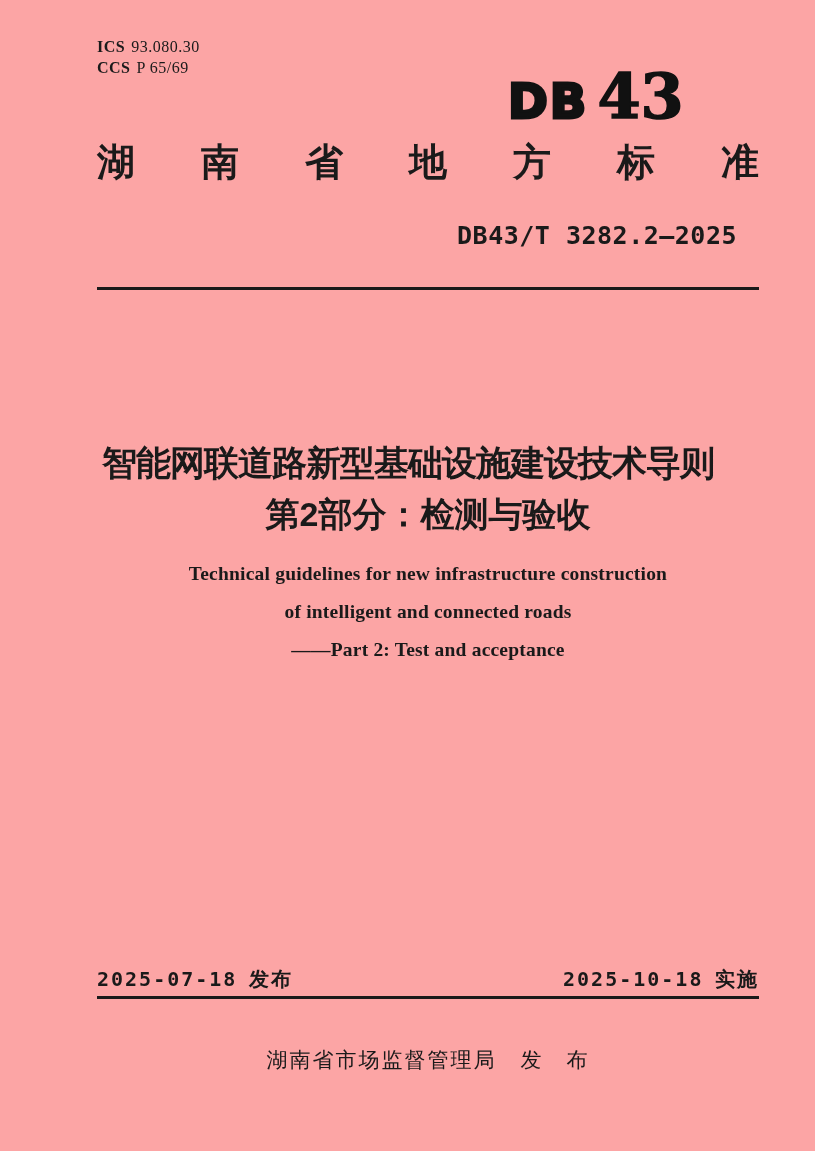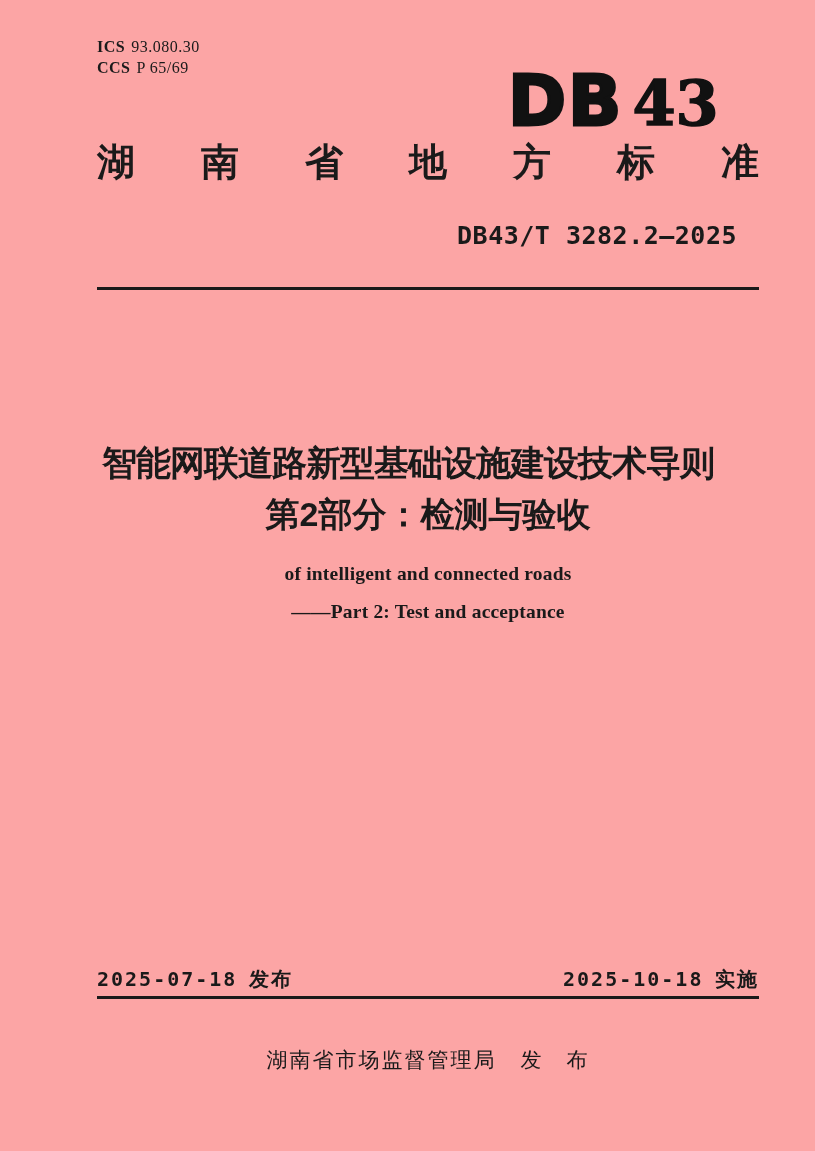--- a/index.html
+++ b/index.html
@@ -23,21 +23,21 @@
   .ics-block .val{font-weight:400;margin-left:6px;letter-spacing:.5px;}
 
   
   .logo{
     position:absolute;left:508px;top:66px;
     display:flex;align-items:baseline;line-height:1;
     color:#111;
   }
   .logo-db{
     font-family:"DejaVu Sans",sans-serif;
-    font-weight:700;font-size:70px;letter-spacing:2px;
+    font-weight:700;font-size:48px;letter-spacing:2px;
     -webkit-text-stroke:3px #111;
   }
   .logo-43{
     font-family:"DejaVu Serif",serif;
     font-weight:700;font-size:62px;margin-left:9px;
     -webkit-text-stroke:1.5px #111;
   }
 
   
   .category{
@@ -121,20 +121,21 @@
   <div class="category">湖南省地方标准</div>
 
   <div class="std-number">DB43/T 3282.2—2025</div>
 
   <div class="rule rule-top"></div>
 
   <div class="title-cn-1">智能网联道路新型基础设施建设技术导则</div>
   <div class="title-cn-2">第2部分：检测与验收</div>
 
   <div class="title-en">
+    <div class="en-line">Technical guidelines for new infrastructure construction</div>
     <div class="en-line">of intelligent and connected roads</div>
     <div class="en-line">——Part 2: Test and acceptance</div>
   </div>
 
   <div class="dates-row">
     <div>
       <span class="date-num">2025-07-18</span>
       <span class="date-lbl">发布</span>
     </div>
     <div>

